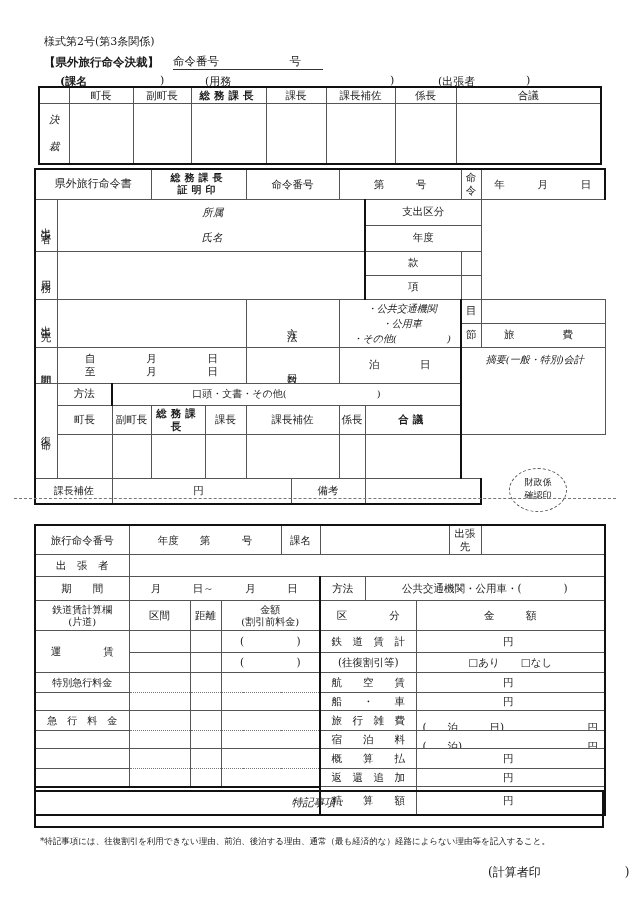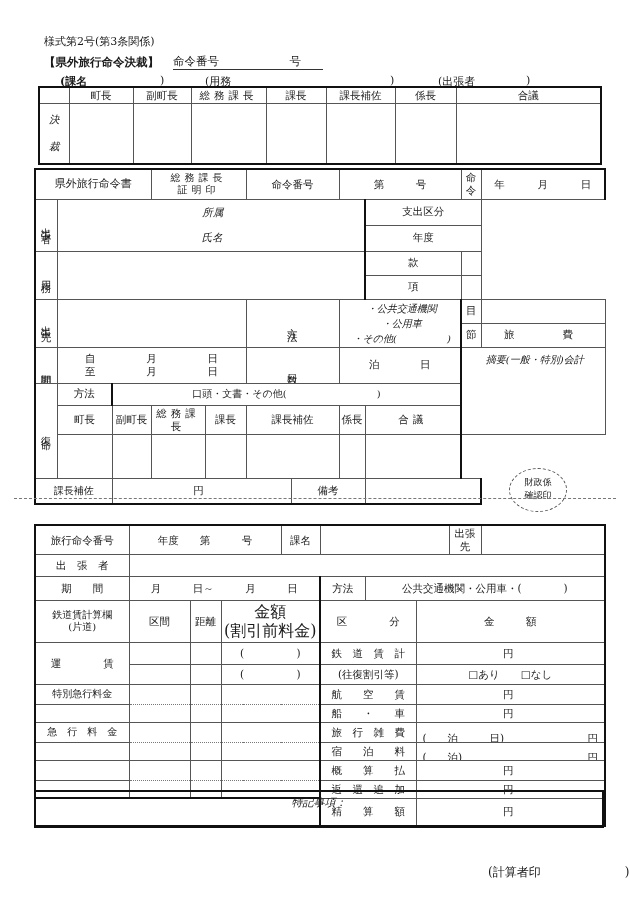--- a/index.html
+++ b/index.html
@@ -27,21 +27,21 @@
   .nb-t{border-top:none !important;}
   .nb-b{border-bottom:none !important;}
   .dot-b{border-bottom:1px dotted #777 !important;}
   .dot-r{border-right:1px dotted #777 !important;}
   .tl{text-align:left;font-style:italic;}
   .tr{text-align:right;}
   .vert{
     writing-mode:vertical-rl;text-orientation:upright;
     letter-spacing:3px;line-height:1;margin:0 auto;
   }
-  .sp1{letter-spacing:4px;}
+  .sp1{letter-spacing:4px;font-weight:bold;}
   .sp2{letter-spacing:9px;}
 
   
   .hdr{position:absolute;left:44px;top:34px;width:556px;}
   .hdr .l1{font-size:11px;}
   .hdr .l2{font-size:11.5px;margin-top:5px;display:flex;align-items:flex-end;}
   .hdr .l3{font-size:11px;margin-top:4px;display:flex;}
   .ul{border-bottom:1px solid #333;display:inline-block;}
   .bold{font-weight:bold;}
 
@@ -316,21 +316,21 @@
       <td class="br2" colspan="5">公共交通機関・公用車・(　　　　)</td>
     </tr>
 
     <tr style="height:30px">
       <td class="bl2" style="line-height:1.2;font-size:10px">
         <div>鉄道賃計算欄</div>
         <div>(片道)</div>
       </td>
       <td class="dot-r">区間</td>
       <td class="dot-r">距離</td>
-      <td colspan="3" style="line-height:1.2;font-size:16px">
+      <td colspan="3" style="line-height:1.2;font-size:10px">
         <div>金額</div>
         <div>(割引前料金)</div>
       </td>
       <td class="bl2" colspan="2">区　　　　分</td>
       <td class="br2" colspan="4">金　　　額</td>
     </tr>
 
     <tr style="height:22px">
       <td class="bl2 nb-b" rowspan="2" style="border-bottom:1px solid #555">運　　　　賃</td>
       <td class="dot-r nb-b"></td>
@@ -416,15 +416,16 @@
     </table>
 
   <table class="frm t-note">
     <tbody>
         <tr style="height:36px">
       <td class="outer tl" style="padding:4px 8px;vertical-align:top;font-size:11px">特記事項：</td>
     </tr>
   </tbody>
     </table>
 
+  <div class="note-star">*特記事項には、往復割引を利用できない理由、前泊、後泊する理由、通常（最も経済的な）経路によらない理由等を記入すること。</div>
   <div class="calc">(計算者印　　　　　　　)</div>
 
 </div>
 
 </body></html>

